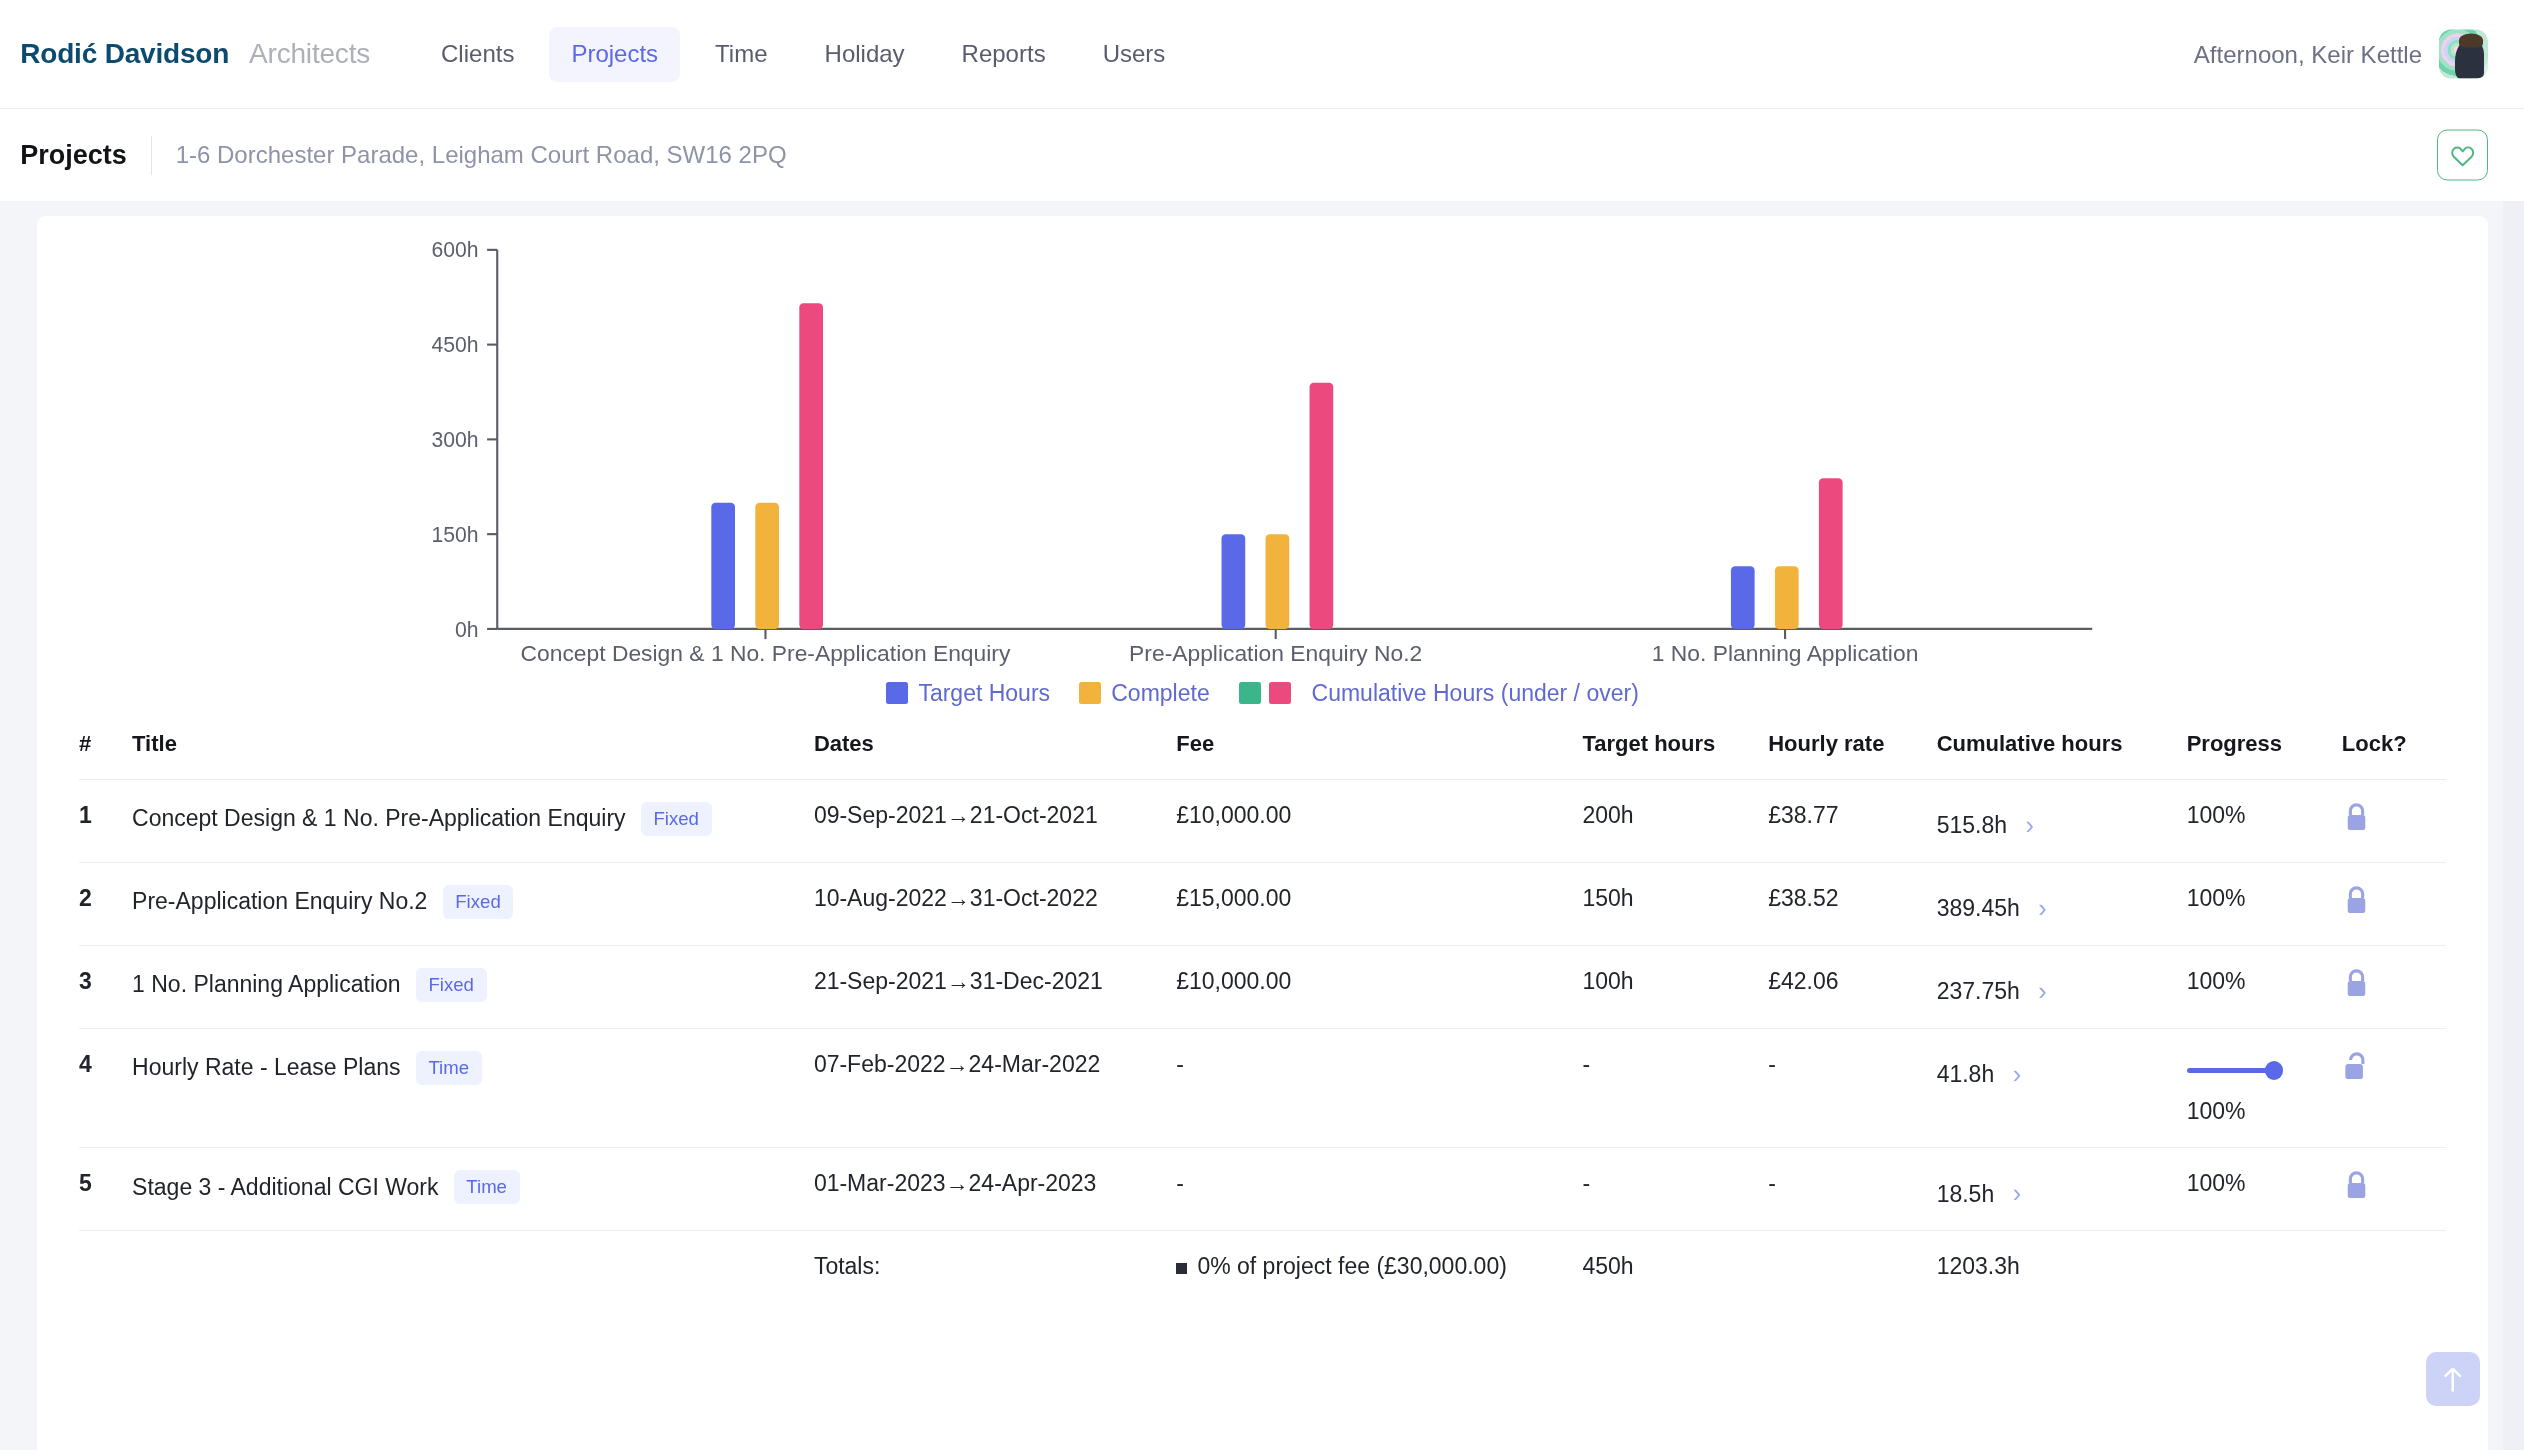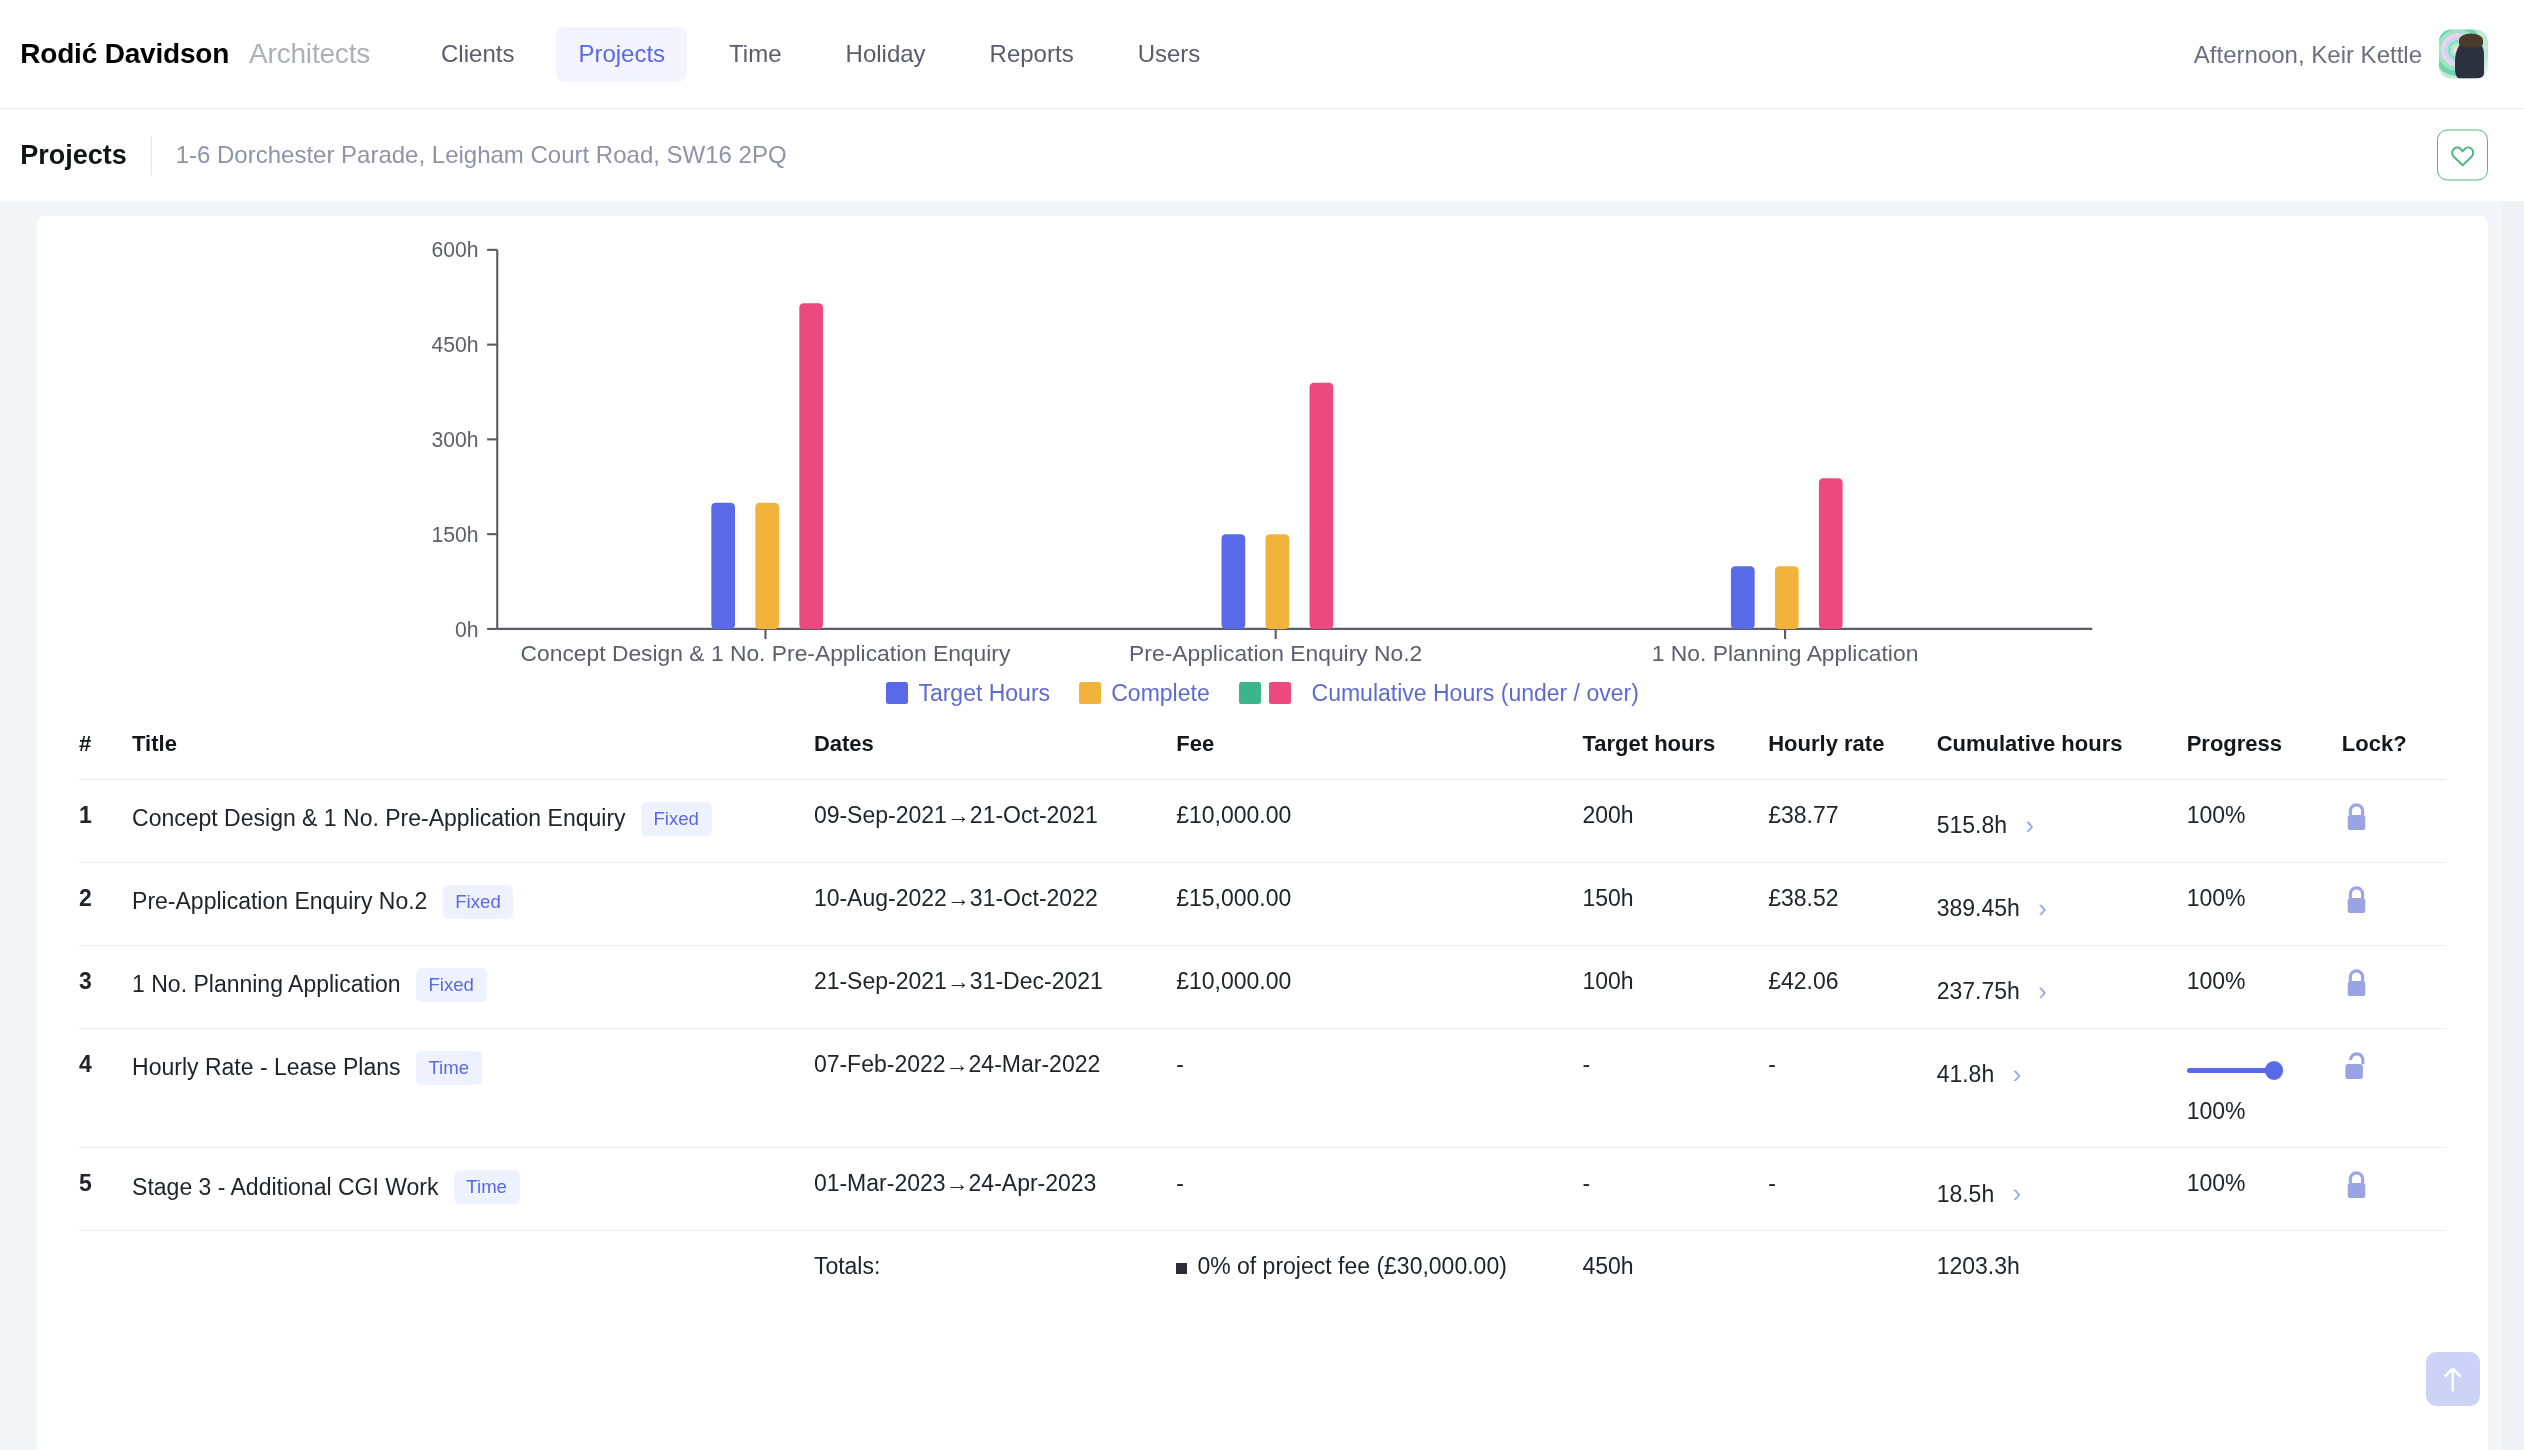--- a/index.html
+++ b/index.html
@@ -18,24 +18,24 @@
     align-items: center;
     padding: 0 37px 0 20.3px;
     position: relative;
   }
   .brand {
     font-size: 28px;
     letter-spacing: -0.2px;
     white-space: nowrap;
     margin-right: 49px;
   }
-  .brand .b-strong { color: #000000; font-weight: 700; }
+  .brand .b-strong { color: #0c4a6e; font-weight: 700; }
   .brand .b-light  { color: #aeb0b8; font-weight: 400; margin-left: 20px; }
 
-  .nav { display: flex; align-items: center; gap: 20px; }
+  .nav { display: flex; align-items: center; gap: 13px; }
   .nav-item {
     font-size: 24px;
     color: #585c6d;
     padding: 13.5px 22px;
     border-radius: 8.5px;
     white-space: nowrap;
     cursor: pointer;
   }
   .nav-item.active { color: #5969e8; background: #f3f4fd; }
 

